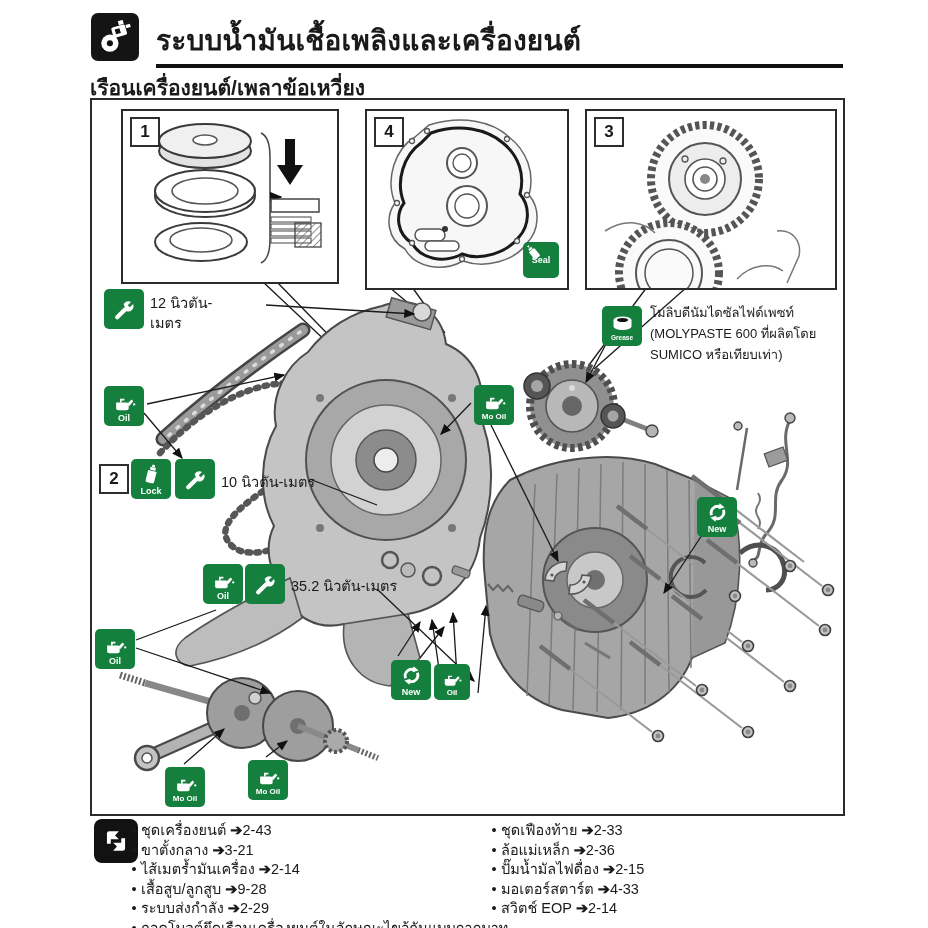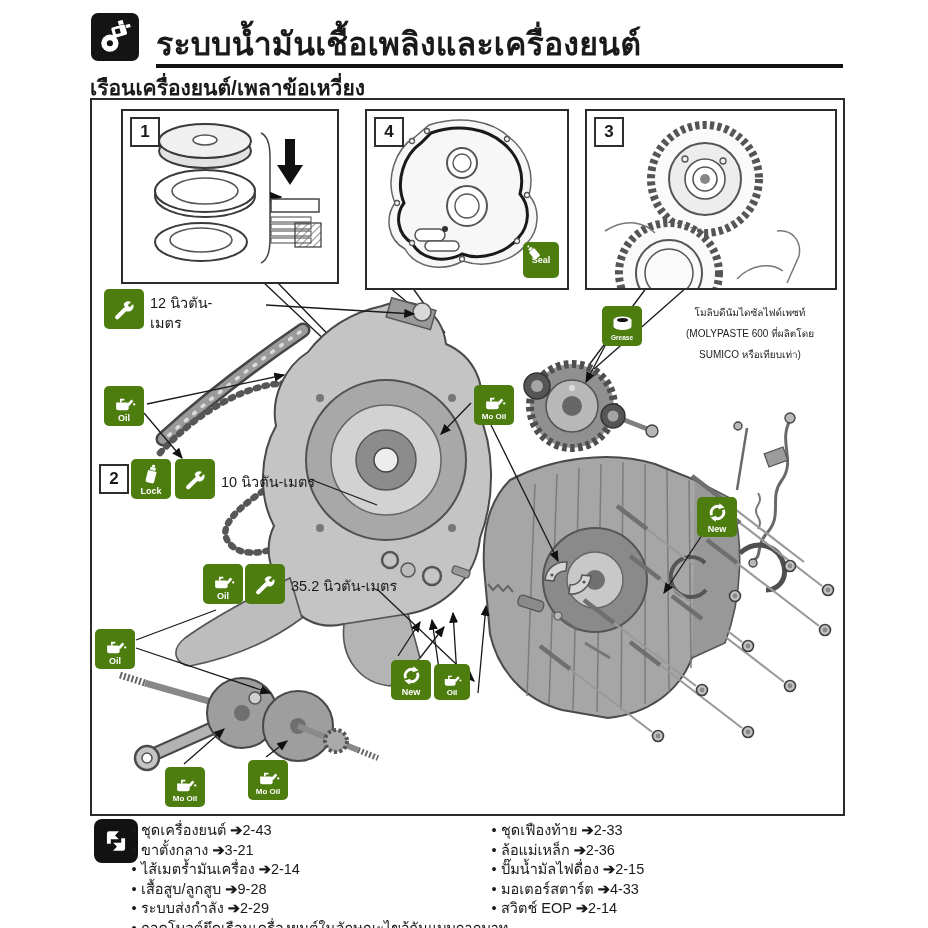--- a/index.html
+++ b/index.html
@@ -3,38 +3,38 @@
 <meta charset="utf-8">
 <style>
   html,body{margin:0;padding:0;background:#fff;}
   .page{position:relative;width:928px;height:928px;background:#ffffff;overflow:hidden;
         font-family:"Liberation Sans", sans-serif;color:#1a1a1a;}
   .abs{position:absolute;}
   
   .hdr-icon{left:91px;top:13px;width:48px;height:48px;background:#141414;border-radius:7px;
             display:flex;align-items:center;justify-content:center;}
   .hdr-icon svg{width:34px;height:34px;}
-  .title{left:156px;top:18px;font-size:32px;font-weight:700;letter-spacing:.2px;}
+  .title{left:156px;top:18px;font-size:28px;font-weight:700;letter-spacing:.2px;}
   .rule{left:156px;top:64px;width:687px;height:4px;background:#111;}
   .subtitle{left:90px;top:71px;font-size:21px;font-weight:700;text-align:right;}
   
   .frame{left:90px;top:98px;width:751px;height:714px;border:2px solid #2b2b2b;background:#fff;}
   .inset{position:absolute;background:#fff;border:2px solid #2b2b2b;z-index:3;}
   .inset svg{position:absolute;left:0;top:0;}
   .numbox{position:absolute;width:26px;height:26px;background:#fff;border:2px solid #2e2e2e;
           display:flex;align-items:center;justify-content:center;font-size:17px;font-weight:700;z-index:4;}
   
-  .icon{position:absolute;width:40px;height:40px;background:#4d7c0f;border-radius:5px;z-index:4;
+  .icon{position:absolute;width:40px;height:40px;background:#15803d;border-radius:5px;z-index:4;
         display:flex;flex-direction:column;align-items:center;justify-content:center;color:#fff;}
   .icon svg{width:23px;height:23px;flex:0 0 auto;}
   .icon .t{font-size:9px;font-weight:700;line-height:1;margin-top:1px;}
   .icon.small{width:36px;height:36px;}
   .icon.small svg{width:20px;height:20px;}
   .lbl{position:absolute;font-size:14.5px;z-index:4;white-space:nowrap;}
-  .note{position:absolute;font-size:10px;line-height:21px;z-index:4;text-align:center;}
+  .note{position:absolute;font-size:13px;line-height:21px;z-index:4;}
   .mainart{position:absolute;left:90px;top:98px;z-index:1;}
   
   .pz-icon{left:94px;top:819px;width:44px;height:44px;background:#121212;border-radius:8px;
            display:flex;align-items:center;justify-content:center;}
   .pz-icon svg{width:32px;height:32px;}
   .refcol{position:absolute;font-size:14.5px;}
   .refrow{display:flex;align-items:baseline;height:19.5px;}
   .refrow .b{width:14px;text-align:center;}
   .refrow .arr{font-weight:700;margin-left:4px;}
   .refrow .pg{font-weight:400;}

